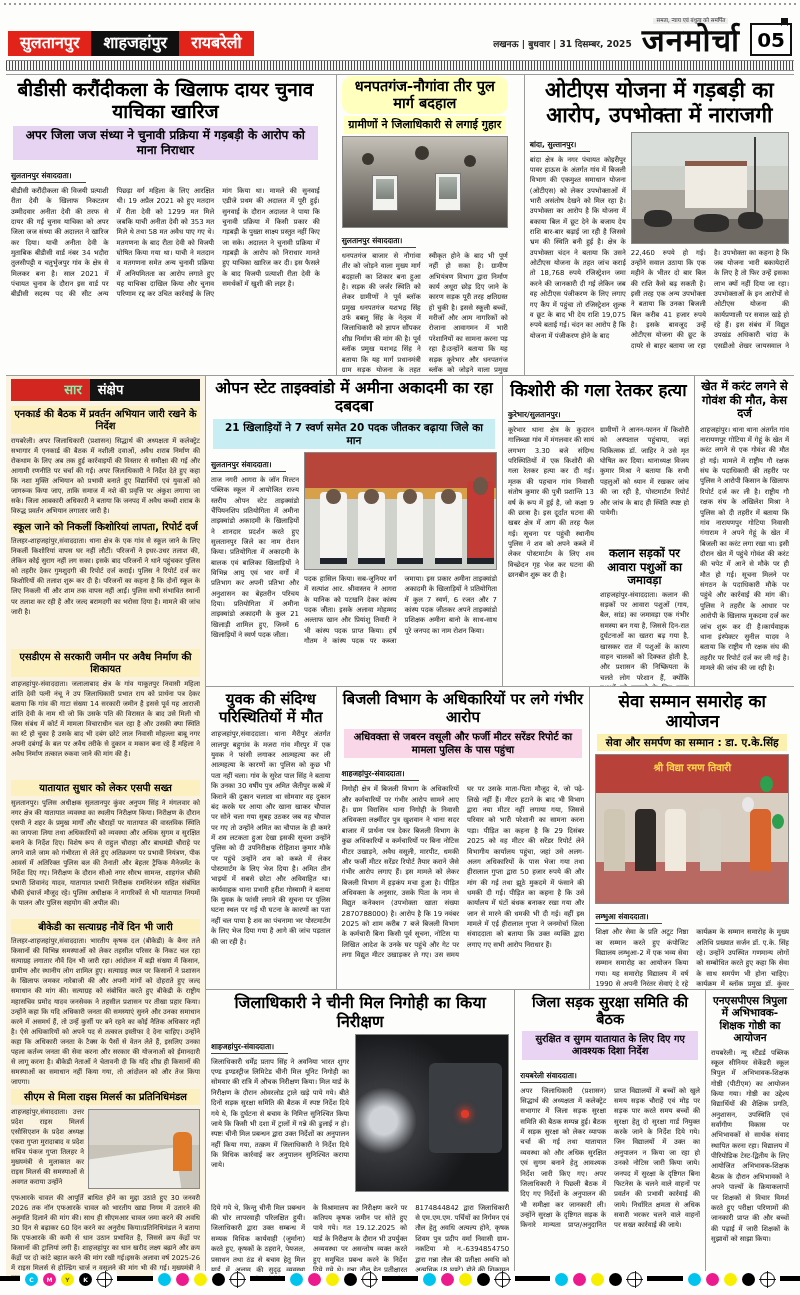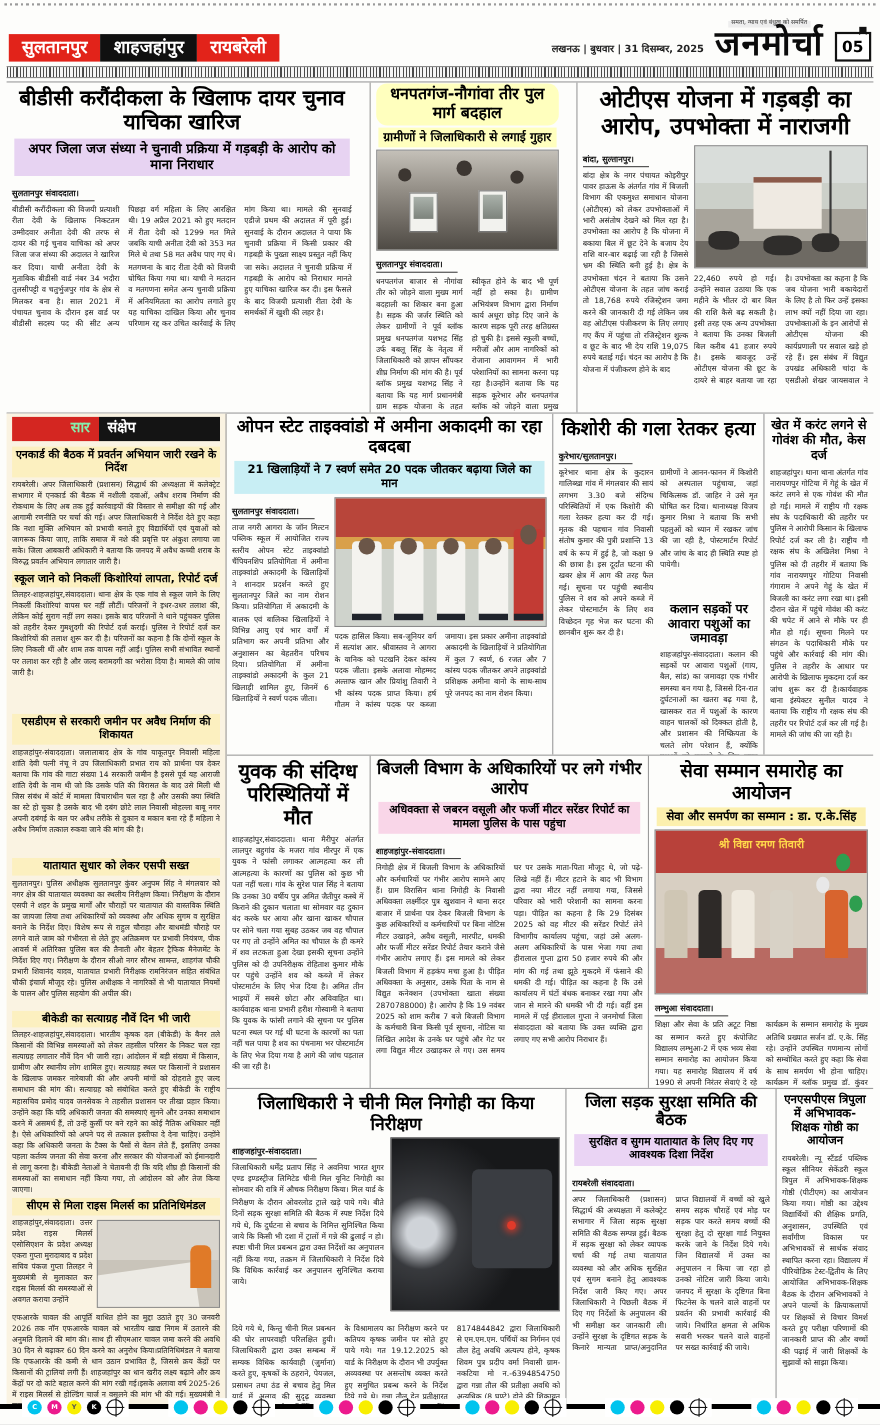--- a/index.html
+++ b/index.html
@@ -9,21 +9,21 @@
   .hdr{display:flex;align-items:flex-end;justify-content:space-between;padding:4px 8px 2px;}
   .tabs{display:flex;gap:0;}
   .tab{color:#fff;font-weight:bold;font-size:16px;padding:4px 12px 5px;line-height:1;}
   .tab.red{background:#e2231a;}
   .tab.blk{background:#101010;}
   .hdr-right{display:flex;align-items:flex-end;gap:10px;}
   .dateline{font-size:9px;font-weight:bold;color:#222;padding-bottom:6px;white-space:nowrap;}
   .mast{text-align:center;line-height:1;}
   .tagline{font-size:5.5px;color:#333;background:#eee;display:inline-block;padding:0 3px;}
   .mast-title{font-size:31px;font-weight:bold;color:#0b0b0b;letter-spacing:1px;}
-  .pagebox{border:2px solid #111;font-weight:bold;font-size:14px;padding:5px 5px 4px;line-height:1;position:relative;background:#fff;}
+  .pagebox{border:2px solid #111;font-weight:bold;font-size:20px;padding:5px 5px 4px;line-height:1;position:relative;background:#fff;}
   .pagebox .flag{position:absolute;top:-7px;right:2px;width:7px;height:8px;background:#111;clip-path:polygon(0 0,100% 0,100% 100%,50% 65%,0 100%);}
   .stripe{height:9px;margin:2px 6px 3px;border-top:1px solid #8a8a8a;border-bottom:1px solid #8a8a8a;background:repeating-linear-gradient(90deg,#4a4a4a 0 1px,#f5f5f5 1px 3px);}
   
   .art{box-sizing:border-box;padding:1px 5px;overflow:hidden;}
   .art+.art{border-left:1px solid #9b9b9b;}
   .hl{font-weight:bold;color:#000;text-align:center;line-height:1.18;}
   .sub{font-weight:bold;text-align:center;margin:3px 2px;padding:2px 3px;line-height:1.25;}
   .byline{font-size:7.5px;font-weight:bold;color:#111;border-bottom:1px solid #444;display:inline-block;padding:1px 14px 2px 0;margin:2px 0 3px;}
   .bd{font-size:6.9px;line-height:1.5;text-align:justify;color:#141414;overflow:hidden;word-break:break-word;}
   .c2{columns:2;column-gap:8px;}
@@ -222,21 +222,21 @@
         </div>
 
         <div class="art" style="width:100px;">
           <div class="hl" style="font-size:11.5px;margin:3px 0 4px;">खेत में करंट लगने से गोवंश की मौत, केस दर्ज</div>
           <div class="bd" style="height:258px;">शाहजहांपुर। थाना थाना अंतर्गत गांव नारायणपुर गोटिया में गेहूं के खेत में करंट लगने से एक गोवंश की मौत हो गई। मामले में राष्ट्रीय गौ रक्षक संघ के पदाधिकारी की तहरीर पर पुलिस ने आरोपी किसान के खिलाफ रिपोर्ट दर्ज कर ली है। राष्ट्रीय गौ रक्षक संघ के अखिलेश मिश्रा ने पुलिस को दी तहरीर में बताया कि गांव नारायणपुर गोटिया निवासी गंगाराम ने अपने गेहूं के खेत में बिजली का करंट लगा रखा था। इसी दौरान खेत में पहुंचे गोवंश की करंट की चपेट में आने से मौके पर ही मौत हो गई। सूचना मिलने पर संगठन के पदाधिकारी मौके पर पहुंचे और कार्रवाई की मांग की। पुलिस ने तहरीर के आधार पर आरोपी के खिलाफ मुकदमा दर्ज कर जांच शुरू कर दी है।कार्यवाहक थाना इंस्पेक्टर सुनील यादव ने बताया कि राष्ट्रीय गौ रक्षक संघ की तहरीर पर रिपोर्ट दर्ज कर ली गई है। मामले की जांच की जा रही है।</div>
         </div>
       </div>
 
       <div style="display:flex;height:302px;border-top:1px solid #9b9b9b;">
         <div class="art" style="width:131px;">
-          <div class="hl" style="font-size:18px;margin:3px 0;">युवक की संदिग्ध परिस्थितियों में मौत</div>
+          <div class="hl" style="font-size:15px;margin:3px 0;">युवक की संदिग्ध परिस्थितियों में मौत</div>
           <div class="bd" style="height:258px;">शाहजहांपुर,संवाददाता। थाना मैरीपुर अंतर्गत लालपुर बहुगांव के मजरा गांव मीरपुर में एक युवक ने फांसी लगाकर आत्महत्या कर ली आत्महत्या के कारणों का पुलिस को कुछ भी पता नहीं चला। गांव के सुरेश पाल सिंह ने बताया कि उनका 30 वर्षीय पुत्र अमित जैतीपुर कस्बे में किराने की दुकान चलाता था सोमवार वह दुकान बंद करके घर आया और खाना खाकर चौपाल पर सोने चला गया सुबह उठकर जब वह चौपाल पर गए तो उन्होंने अमित का चौपाल के ही कमरे में शव लटकता हुआ देखा इसकी सूचना उन्होंने पुलिस को दी उपनिरीक्षक रोहिताश कुमार मौके पर पहुंचे उन्होंने शव को कब्जे में लेकर पोस्टमार्टम के लिए भेज दिया है। अमित तीन भाइयों में सबसे छोटा और अविवाहित था।कार्यवाहक थाना प्रभारी हरीश गोस्वामी ने बताया कि युवक के फांसी लगाने की सूचना पर पुलिस घटना स्थल पर गई थी घटना के कारणों का पता नहीं चल पाया है शव का पंचनामा भर पोस्टमार्टम के लिए भेज दिया गया है आगे की जांच पड़ताल की जा रही है।</div>
         </div>
 
         <div class="art" style="width:257px;">
           <div class="hl" style="font-size:15px;margin-top:3px;">बिजली विभाग के अधिकारियों पर लगे गंभीर आरोप</div>
           <div class="sub" style="background:#f9d6e8;font-size:10px;">अधिवक्ता से जबरन वसूली और फर्जी मीटर सरेंडर रिपोर्ट का मामला पुलिस के पास पहुंचा</div>
           <div class="byline">शाहजहांपुर-संवाददाता।</div>
           <div class="bd c2" style="height:222px;">निगोही क्षेत्र में बिजली विभाग के अधिकारियों और कर्मचारियों पर गंभीर आरोप सामने आए हैं। ग्राम विरासिन थाना निगोही के निवासी अधिवक्ता लक्ष्मींदर पुत्र खुशवान ने थाना सदर बाजार में प्रार्थना पत्र देकर बिजली विभाग के कुछ अधिकारियों व कर्मचारियों पर बिना नोटिस मीटर उखाड़ने, अवैध वसूली, मारपीट, धमकी और फर्जी मीटर सरेंडर रिपोर्ट तैयार कराने जैसे गंभीर आरोप लगाए हैं। इस मामले को लेकर बिजली विभाग में हड़कंप मचा हुआ है। पीड़ित अधिवक्ता के अनुसार, उसके पिता के नाम से विद्युत कनेक्शन (उपभोक्ता खाता संख्या 2870788000) है। आरोप है कि 19 नवंबर 2025 को शाम करीब 7 बजे बिजली विभाग के कर्मचारी बिना किसी पूर्व सूचना, नोटिस या लिखित आदेश के उनके घर पहुंचे और गेट पर लगा विद्युत मीटर उखाड़कर ले गए। उस समय घर पर उसके माता-पिता मौजूद थे, जो पढ़े-लिखे नहीं हैं। मीटर हटाने के बाद भी विभाग द्वारा नया मीटर नहीं लगाया गया, जिससे परिवार को भारी परेशानी का सामना करना पड़ा। पीड़ित का कहना है कि 29 दिसंबर 2025 को वह मीटर की सरेंडर रिपोर्ट लेने विभागीय कार्यालय पहुंचा, जहां उसे अलग-अलग अधिकारियों के पास भेजा गया तथा हीरालाल गुप्ता द्वारा 50 हजार रुपये की और मांग की गई तथा झूठे मुकदमे में फंसाने की धमकी दी गई। पीड़ित का कहना है कि उसे कार्यालय में घंटों बंधक बनाकर रखा गया और जान से मारने की धमकी भी दी गई। वहीं इस मामले में एई हीरालाल गुप्ता ने जनमोर्चा जिला संवाददाता को बताया कि उक्त व्यक्ति द्वारा लगाए गए सभी आरोप निराधार हैं।</div>
         </div>
 

